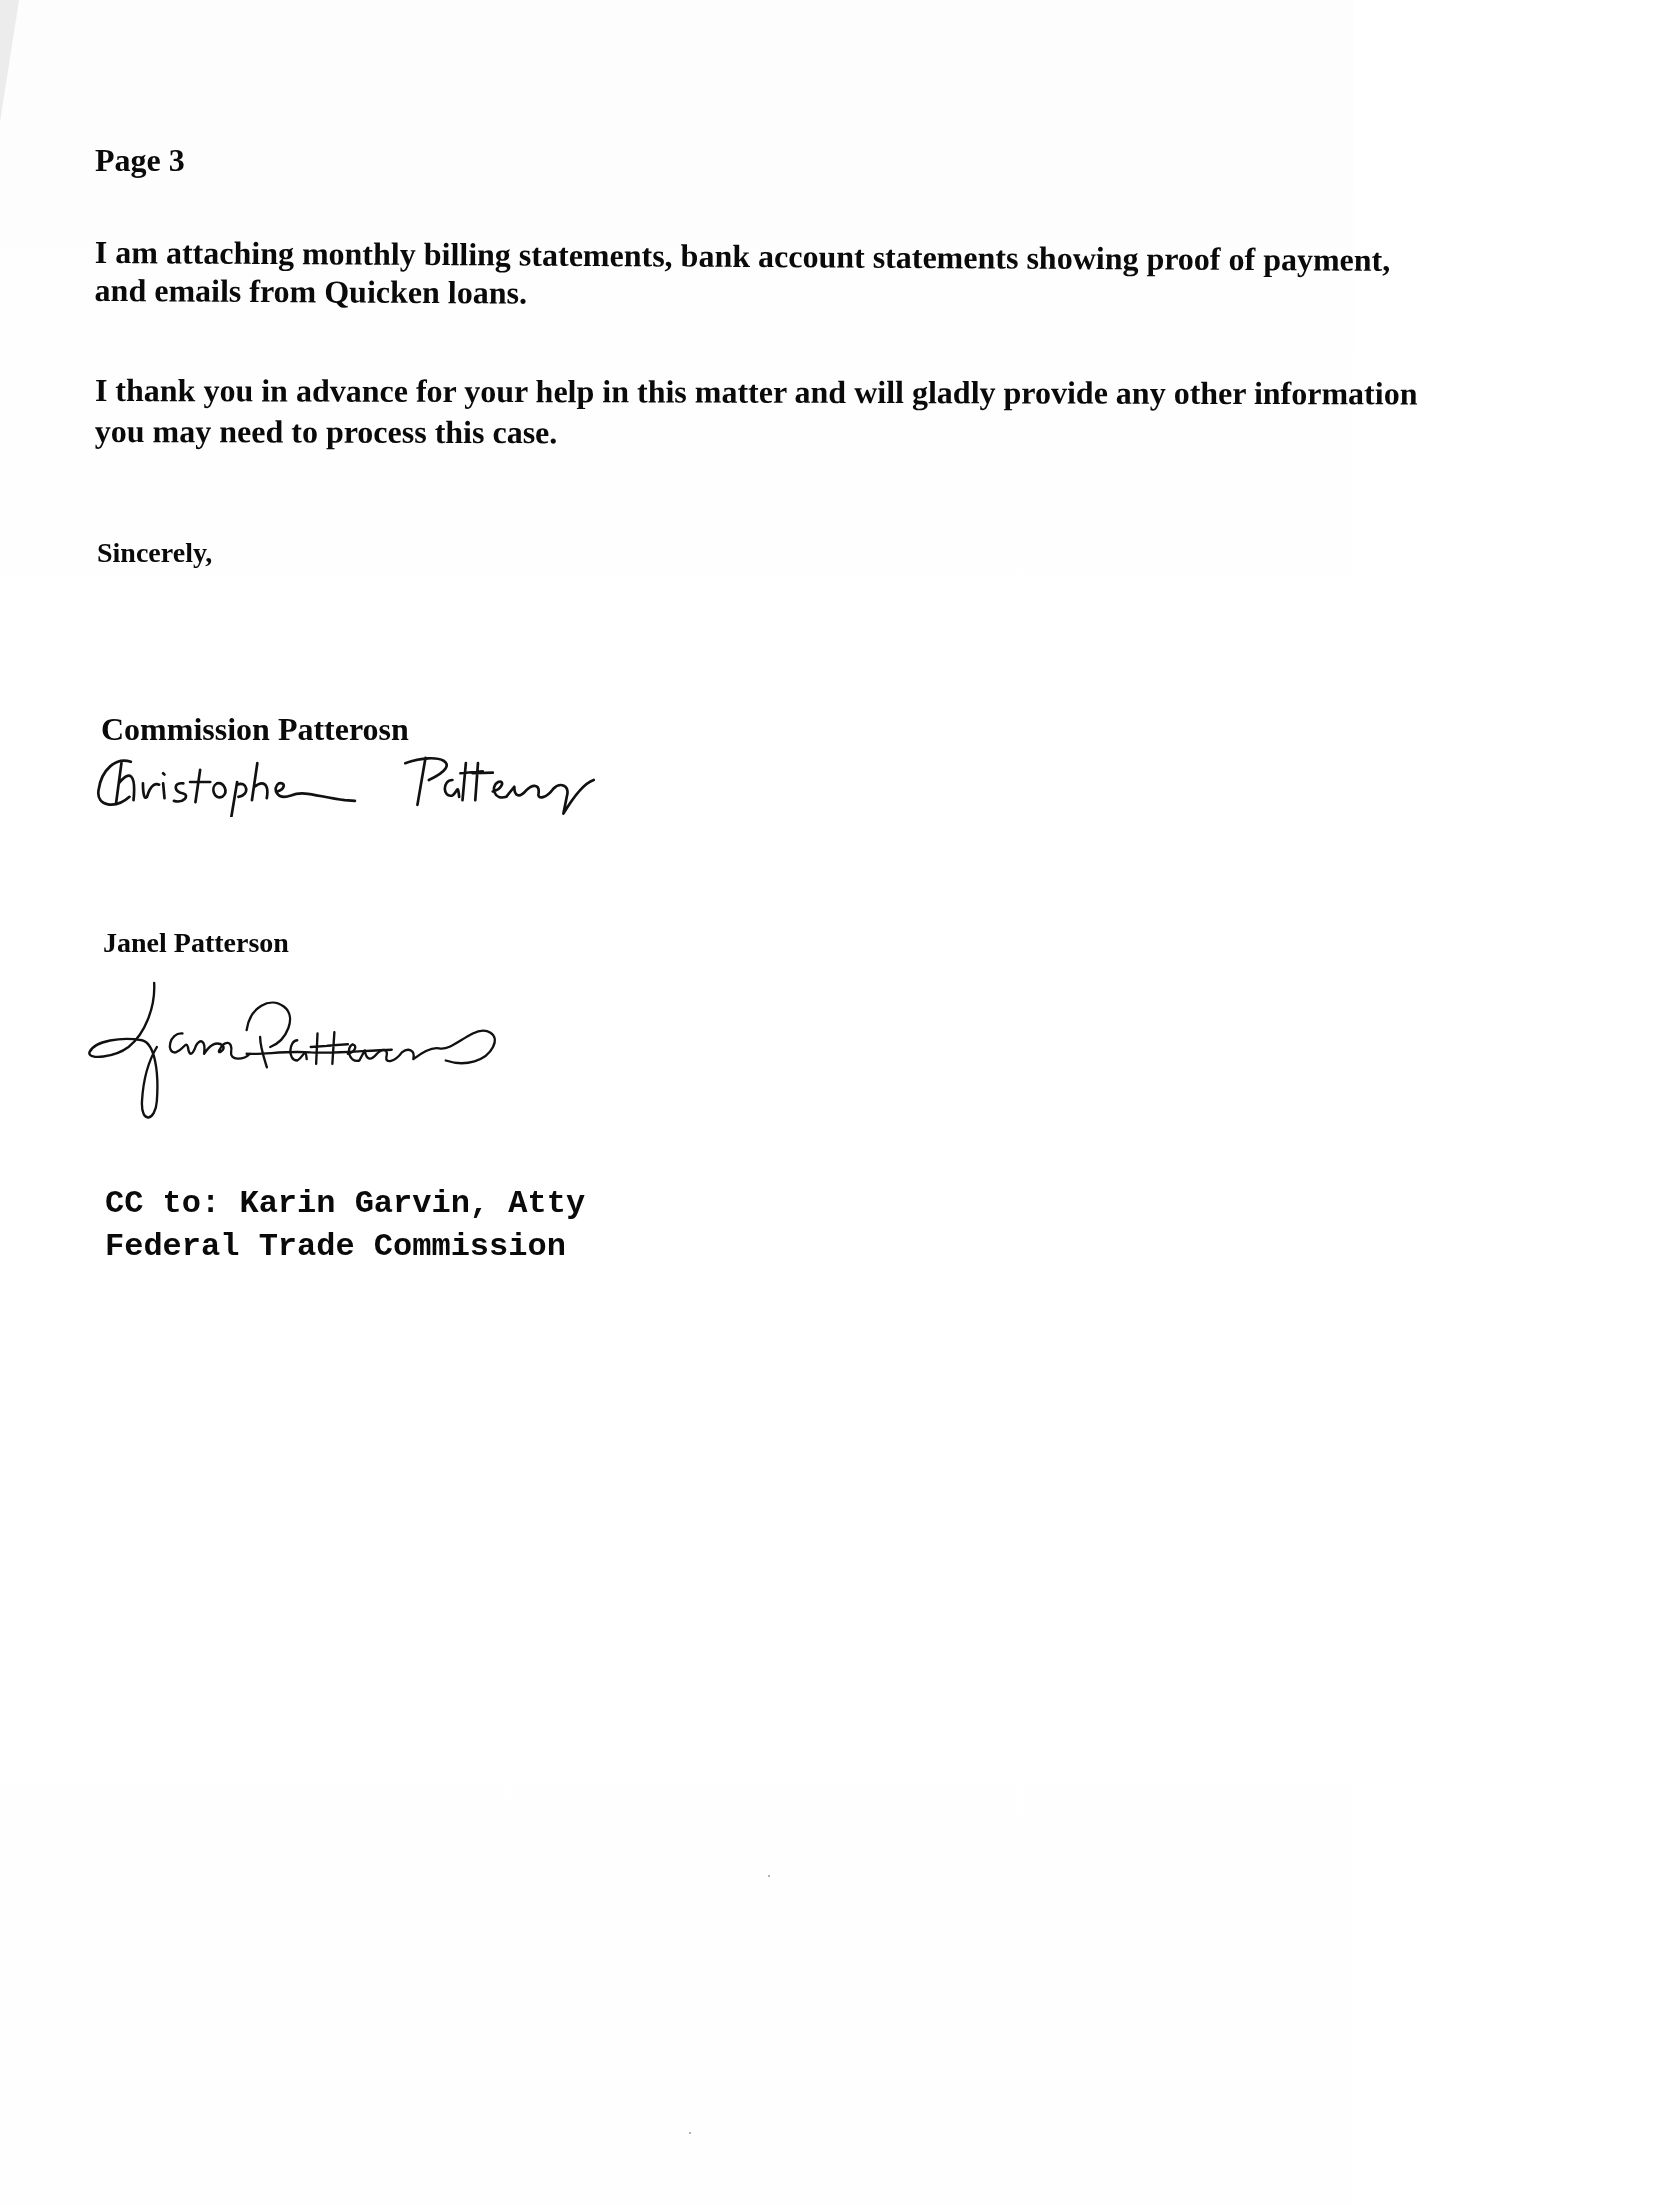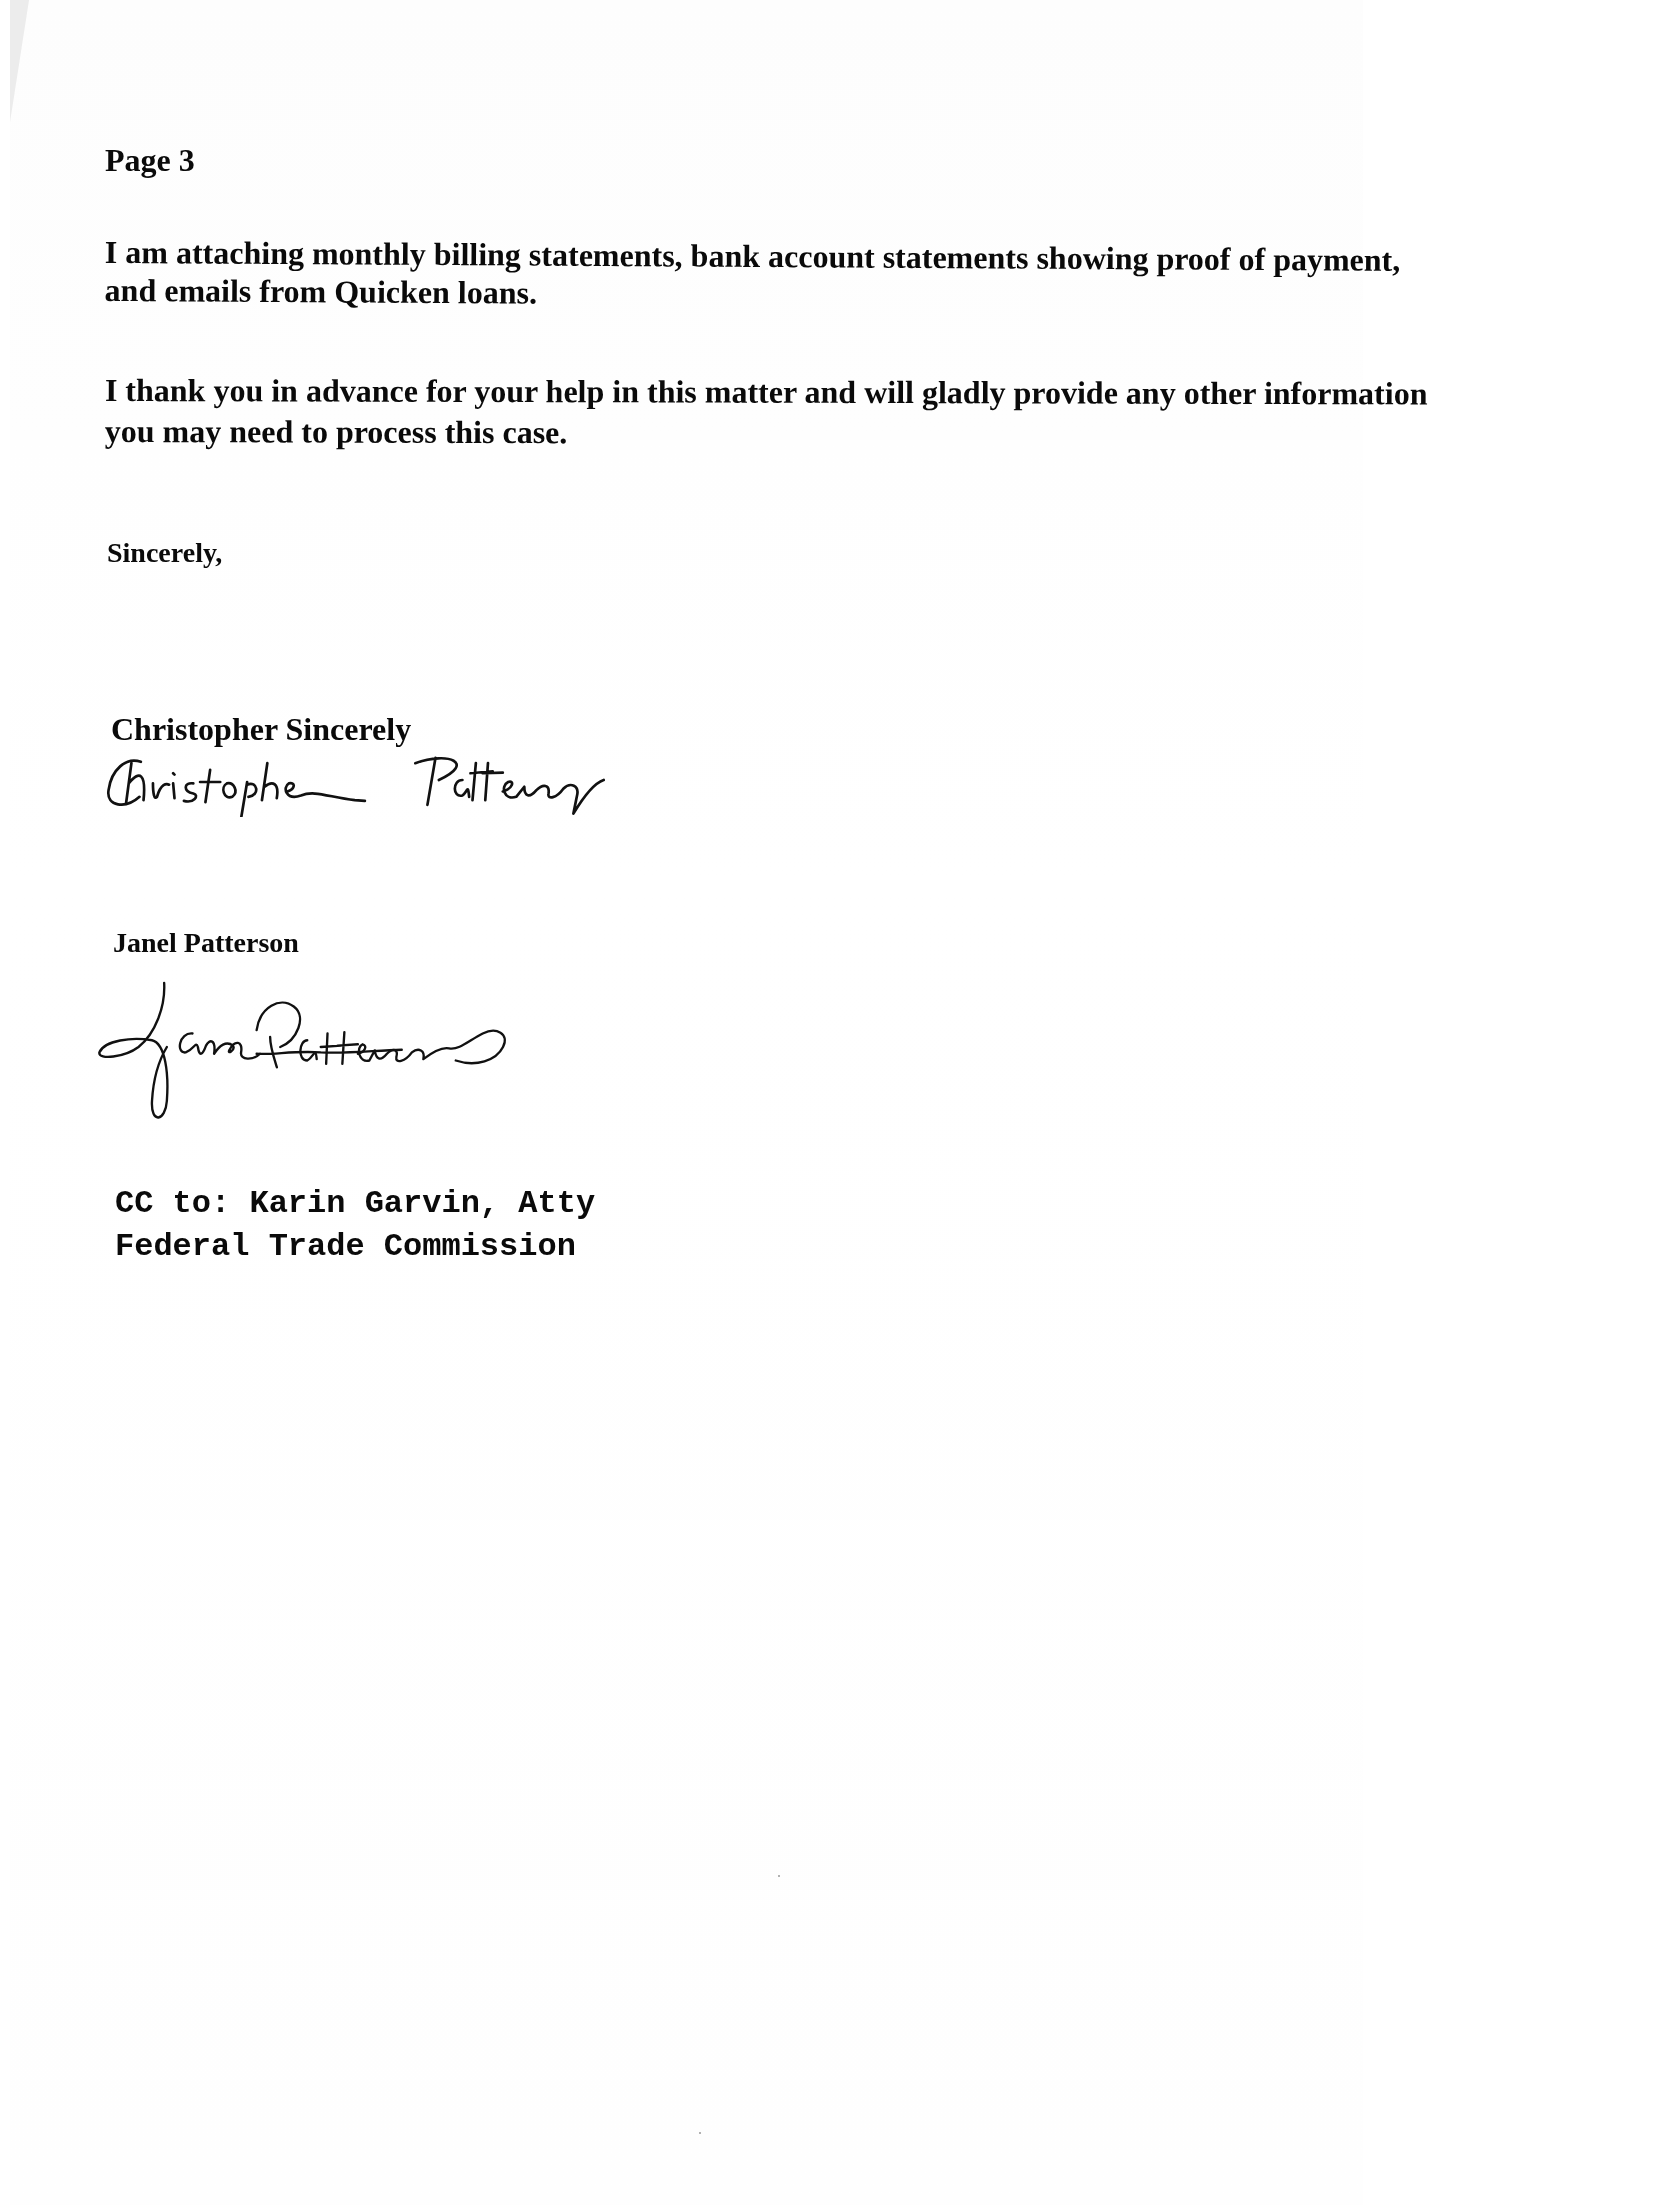--- a/index.html
+++ b/index.html
@@ -10,21 +10,21 @@
       width: 1654px;
       height: 2205px;
       background: #ffffff;
       position: relative;
       overflow: hidden;
       font-family: "Liberation Serif", "DejaVu Serif", serif;
       color: #0a0a0a;
     }
     .page {
       position: absolute;
-      left: 10px; top: 0;
+      left: 0; top: 0;
       width: 1353px;
       height: 2205px;
       background: linear-gradient(180deg, #fdfdfd 0%, #ffffff 40%, #fefefe 100%);
     }
     .corner-fold {
       position: absolute;
       left: 0; top: 0;
       width: 0; height: 0;
       border-top: 122px solid #e4e4e4;
       border-right: 19px solid transparent;
@@ -113,21 +113,21 @@
     <div>and emails from Quicken loans.</div>
   </div>
 
   <div class="text para2">
     <div>I thank you in advance for your help in this matter and will gladly provide any other information</div>
     <div>you may need to process this case.</div>
   </div>
 
   <div class="text closing">Sincerely,</div>
 
-  <div class="text signer1-name">Christopher Sincerely</div>
+  <div class="text signer1-name">Commission Patterosn</div>
 
   <svg class="sig sig1" viewBox="0 0 780 110" fill="none" stroke="#111" stroke-width="4" stroke-linecap="round" stroke-linejoin="round">
     <path d="M62 28 C40 20 18 40 14 70 C10 95 40 98 60 80"></path>
     <path d="M48 30 L40 90 M44 60 C60 40 70 45 66 85 M80 60 C80 75 82 85 86 80 C92 60 100 60 104 62 M110 60 L112 82 M110 45 l2 2"></path>
     <path d="M140 60 C125 58 125 72 140 75 C150 78 140 90 126 86"></path>
     <path d="M165 40 L158 88 M150 58 L180 58"></path>
     <path d="M190 60 C180 65 185 85 198 80 C208 72 200 58 190 60"></path>
     <path d="M220 58 L210 118 M220 62 C235 55 240 78 222 80"></path>
     <path d="M250 30 L242 85 M246 65 C258 55 268 60 264 82 M280 72 C292 68 292 58 282 60 C272 66 278 86 300 78 C320 70 340 80 380 85 L395 86"></path>
     <path d="M500 22 L488 92 M470 30 C520 12 560 30 505 55"></path>

